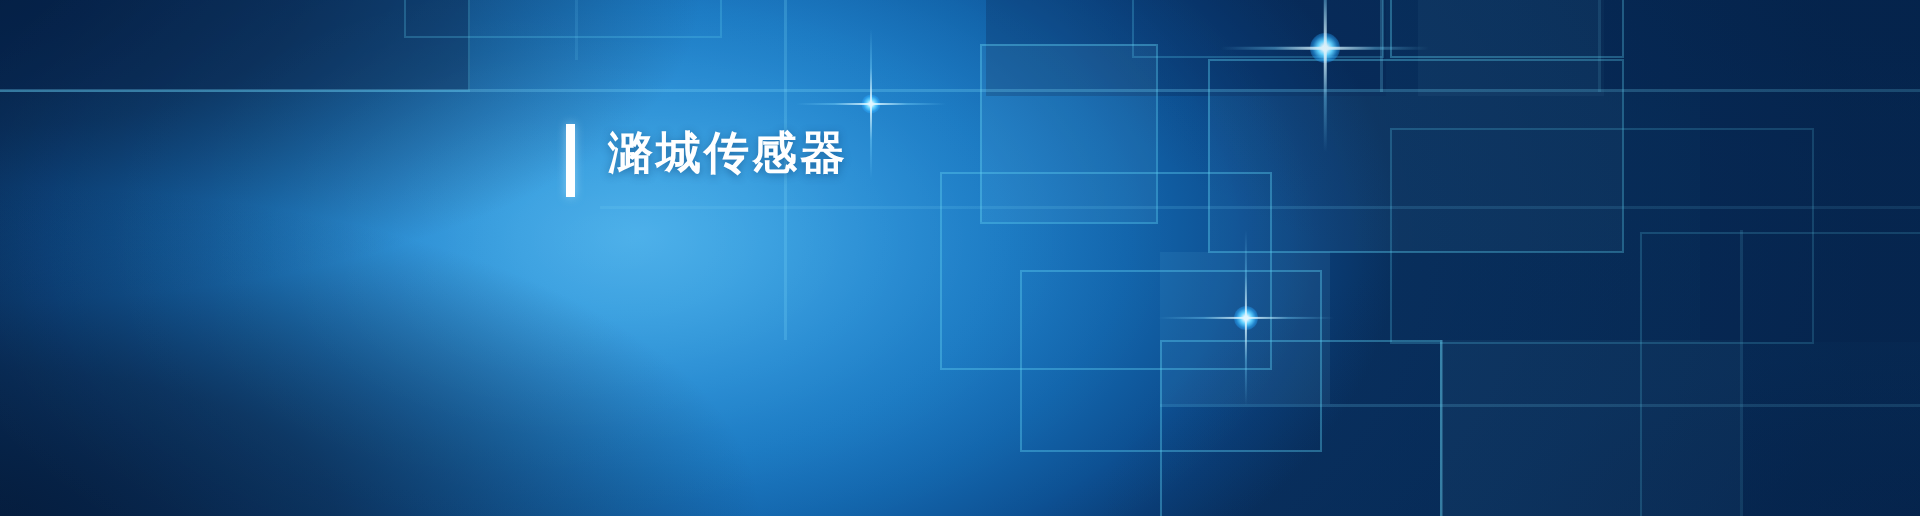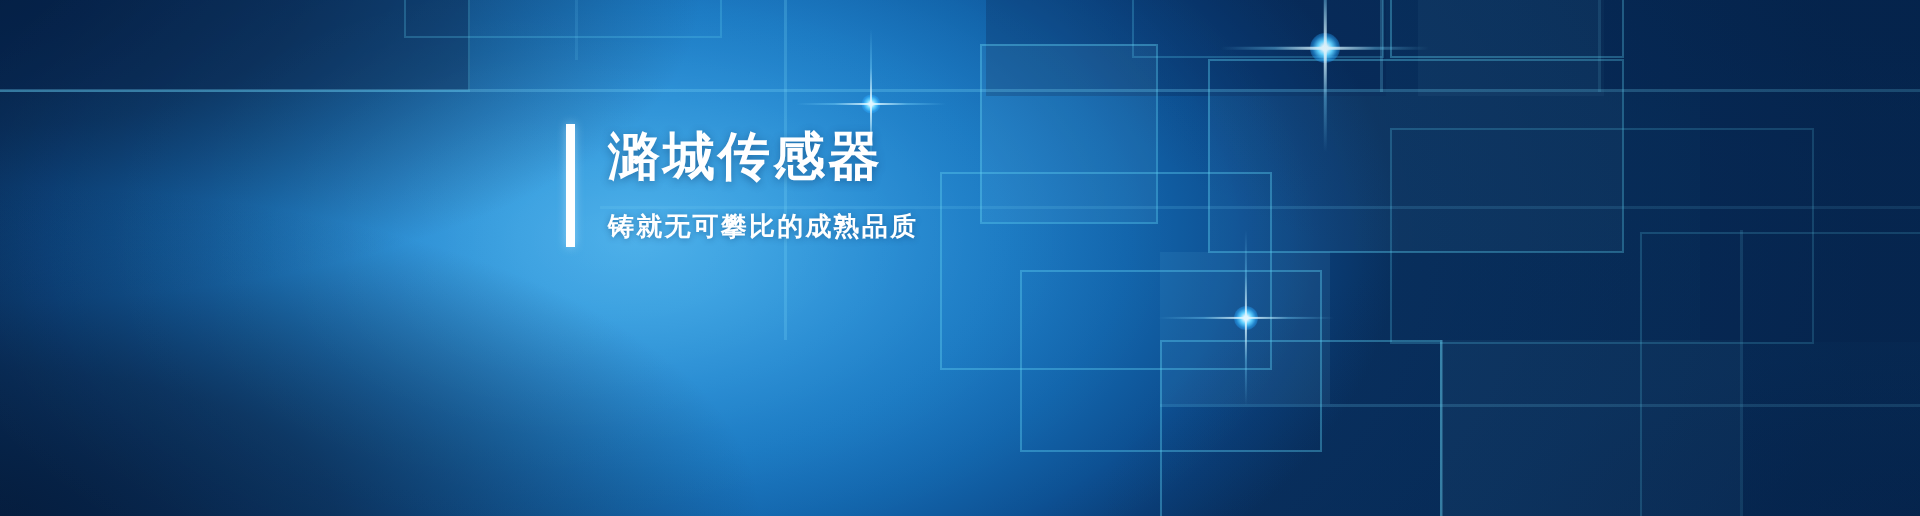--- a/index.html
+++ b/index.html
@@ -85,21 +85,21 @@
     position:absolute;left:566px;top:124px;
     display:flex;align-items:stretch;
   }
   .accent-bar{
     width:9px;background:#ffffff;margin-right:33px;
     box-shadow:0 0 10px rgba(190,235,255,.55);
     flex:0 0 auto;
   }
   .text-col{display:flex;flex-direction:column;justify-content:flex-start;padding-top:2px;}
   .title{
-    font-size:52px;font-weight:bold;color:#ffffff;letter-spacing:3px;
+    font-size:45px;font-weight:bold;color:#ffffff;letter-spacing:3px;
     line-height:1.18;margin:0 0 18px 0;white-space:nowrap;
     text-shadow:0 2px 9px rgba(8,50,100,.45);
   }
   .sub{
     font-size:26px;font-weight:bold;color:#ffffff;letter-spacing:2.2px;
     line-height:1.62;margin:0;white-space:nowrap;
     text-shadow:0 1px 6px rgba(8,50,100,.40);
   }
 </style>
 </head>
@@ -163,17 +163,16 @@
     <span class="hray" style="width:176px;height:2.2px;"></span>
     <span class="vray" style="width:2.2px;height:176px;"></span>
   </div>
 
   <div class="bg-vignette"></div>
 
   <div class="text-block">
     <div class="accent-bar"></div>
     <div class="text-col">
       <h1 class="title">潞城传感器</h1>
-      <p class="sub">铸就无可攀比的成熟品质</p>
     </div>
   </div>
 
 </div>
 
 </body></html>

